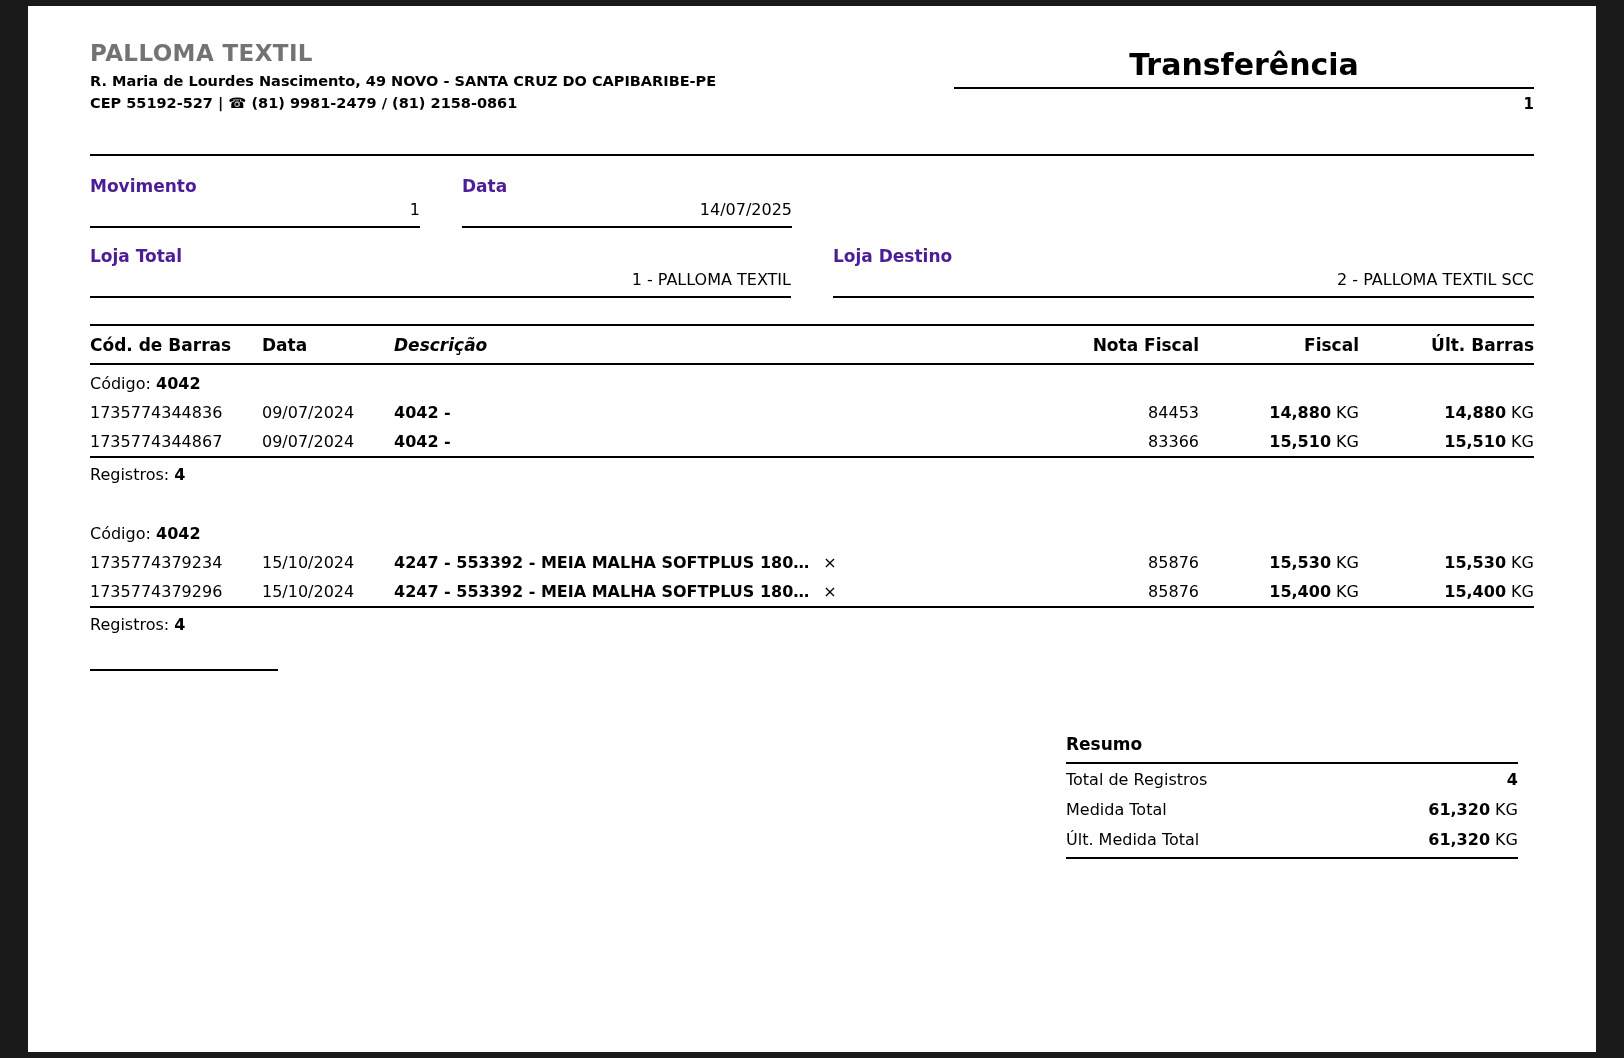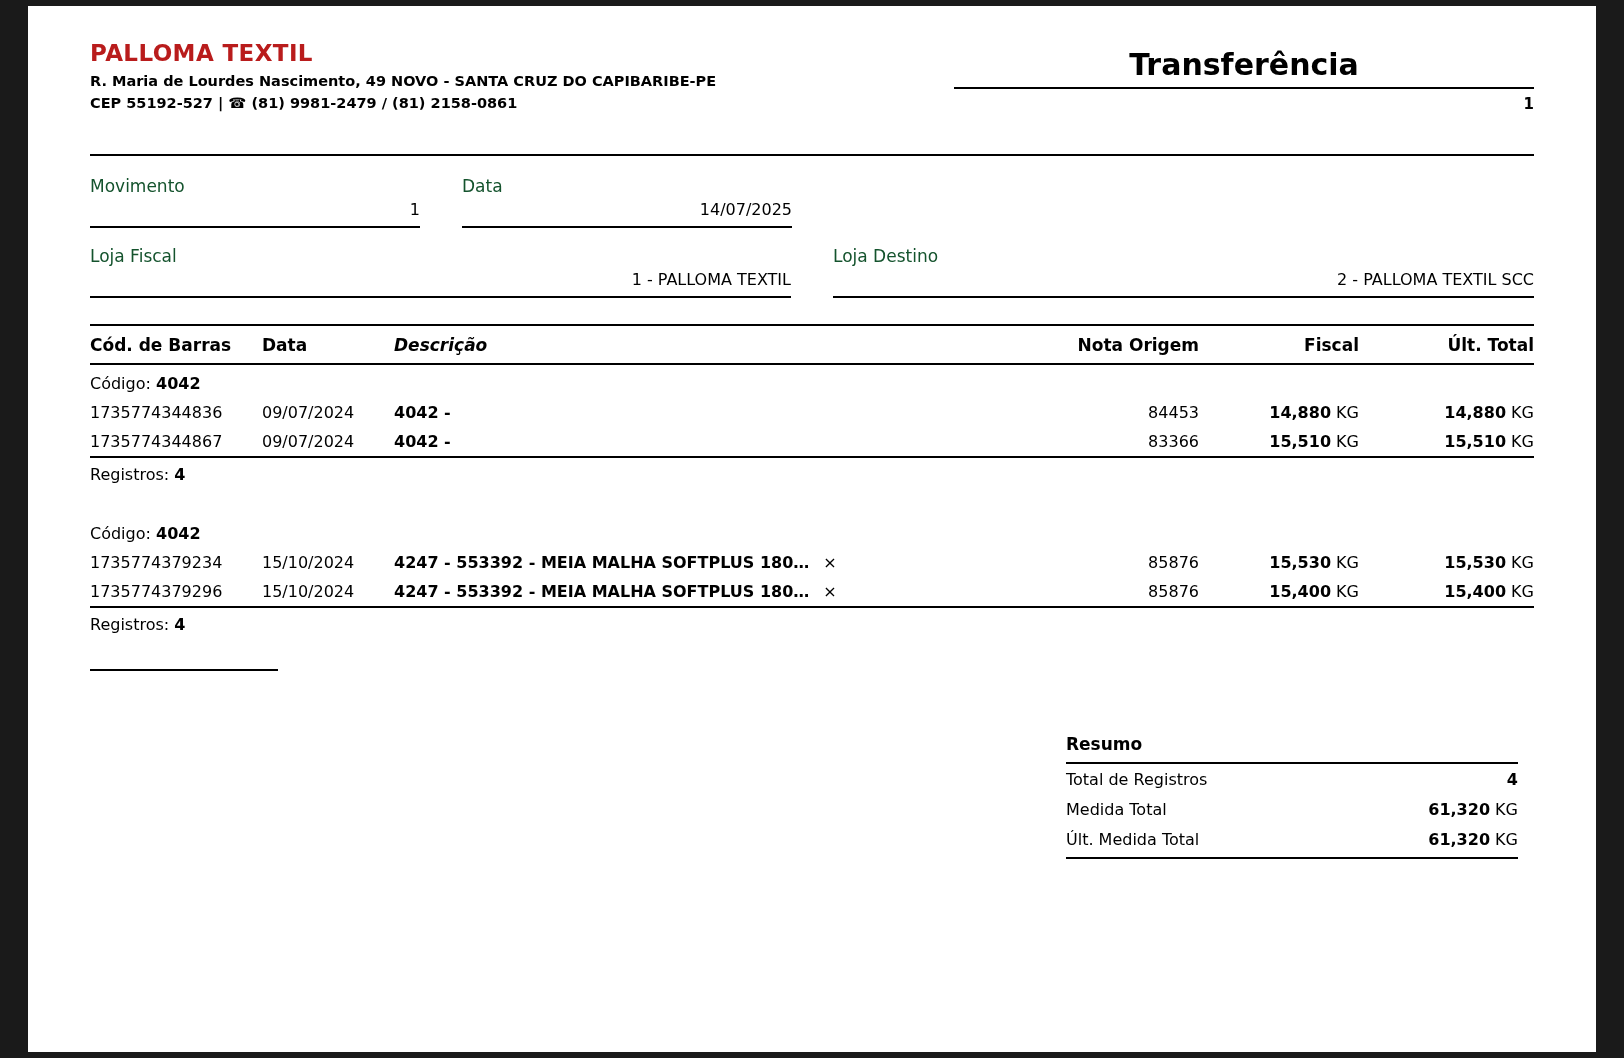--- a/index.html
+++ b/index.html
@@ -25,21 +25,21 @@
   }
   
   .doc-header {
     position: relative;
     height: 96px;
   }
   .company-name {
     font-size: 23px;
     font-weight: bold;
     letter-spacing: .4px;
-    color: #b91c1c;
+    color: #737373;
     margin: 0 0 5px 0;
   }
   .company-addr, .company-contact {
     font-size: 14.5px;
     font-weight: bold;
     color: #000;
     line-height: 1.5;
   }
   .doc-title-wrap {
     position: absolute;
@@ -71,22 +71,22 @@
   
   .meta-row {
     display: flex;
     margin-top: 20px;
   }
   .field {
     box-sizing: border-box;
   }
   .field .lbl {
     font-size: 17px;
-    font-weight: normal;
-    color: #14532d;
+    font-weight: bold;
+    color: #4c1d95;
     margin-bottom: 4px;
   }
   .field .val {
     font-size: 16px;
     color: #000;
     text-align: right;
     border-bottom: 2px solid #000;
     padding-bottom: 4px;
     min-height: 22px;
   }
@@ -213,39 +213,39 @@
       <div class="val">1</div>
     </div>
     <div class="field f-data">
       <div class="lbl">Data</div>
       <div class="val">14/07/2025</div>
     </div>
   </div>
 
   <div class="meta-row meta-row2">
     <div class="field f-origem">
-      <div class="lbl">Loja Fiscal</div>
+      <div class="lbl">Loja Total</div>
       <div class="val">1 - PALLOMA TEXTIL</div>
     </div>
     <div class="field f-destino">
       <div class="lbl">Loja Destino</div>
       <div class="val">2 - PALLOMA TEXTIL SCC</div>
     </div>
   </div>
 
   <div class="items">
     <table class="items-table">
       <thead>
         <tr>
           <th class="col-cod">Cód. de Barras</th>
           <th class="col-data">Data</th>
           <th class="col-desc">Descrição</th>
-          <th class="col-nf">Nota Origem</th>
+          <th class="col-nf">Nota Fiscal</th>
           <th class="col-med">Fiscal</th>
-          <th class="col-ult">Últ. Total</th>
+          <th class="col-ult">Últ. Barras</th>
         </tr>
       </thead>
       <tbody>
 
         <tr>
           <td class="grp-label" colspan="6">
             <span>Código:</span>
             <b>4042</b>
           </td>
         </tr>

